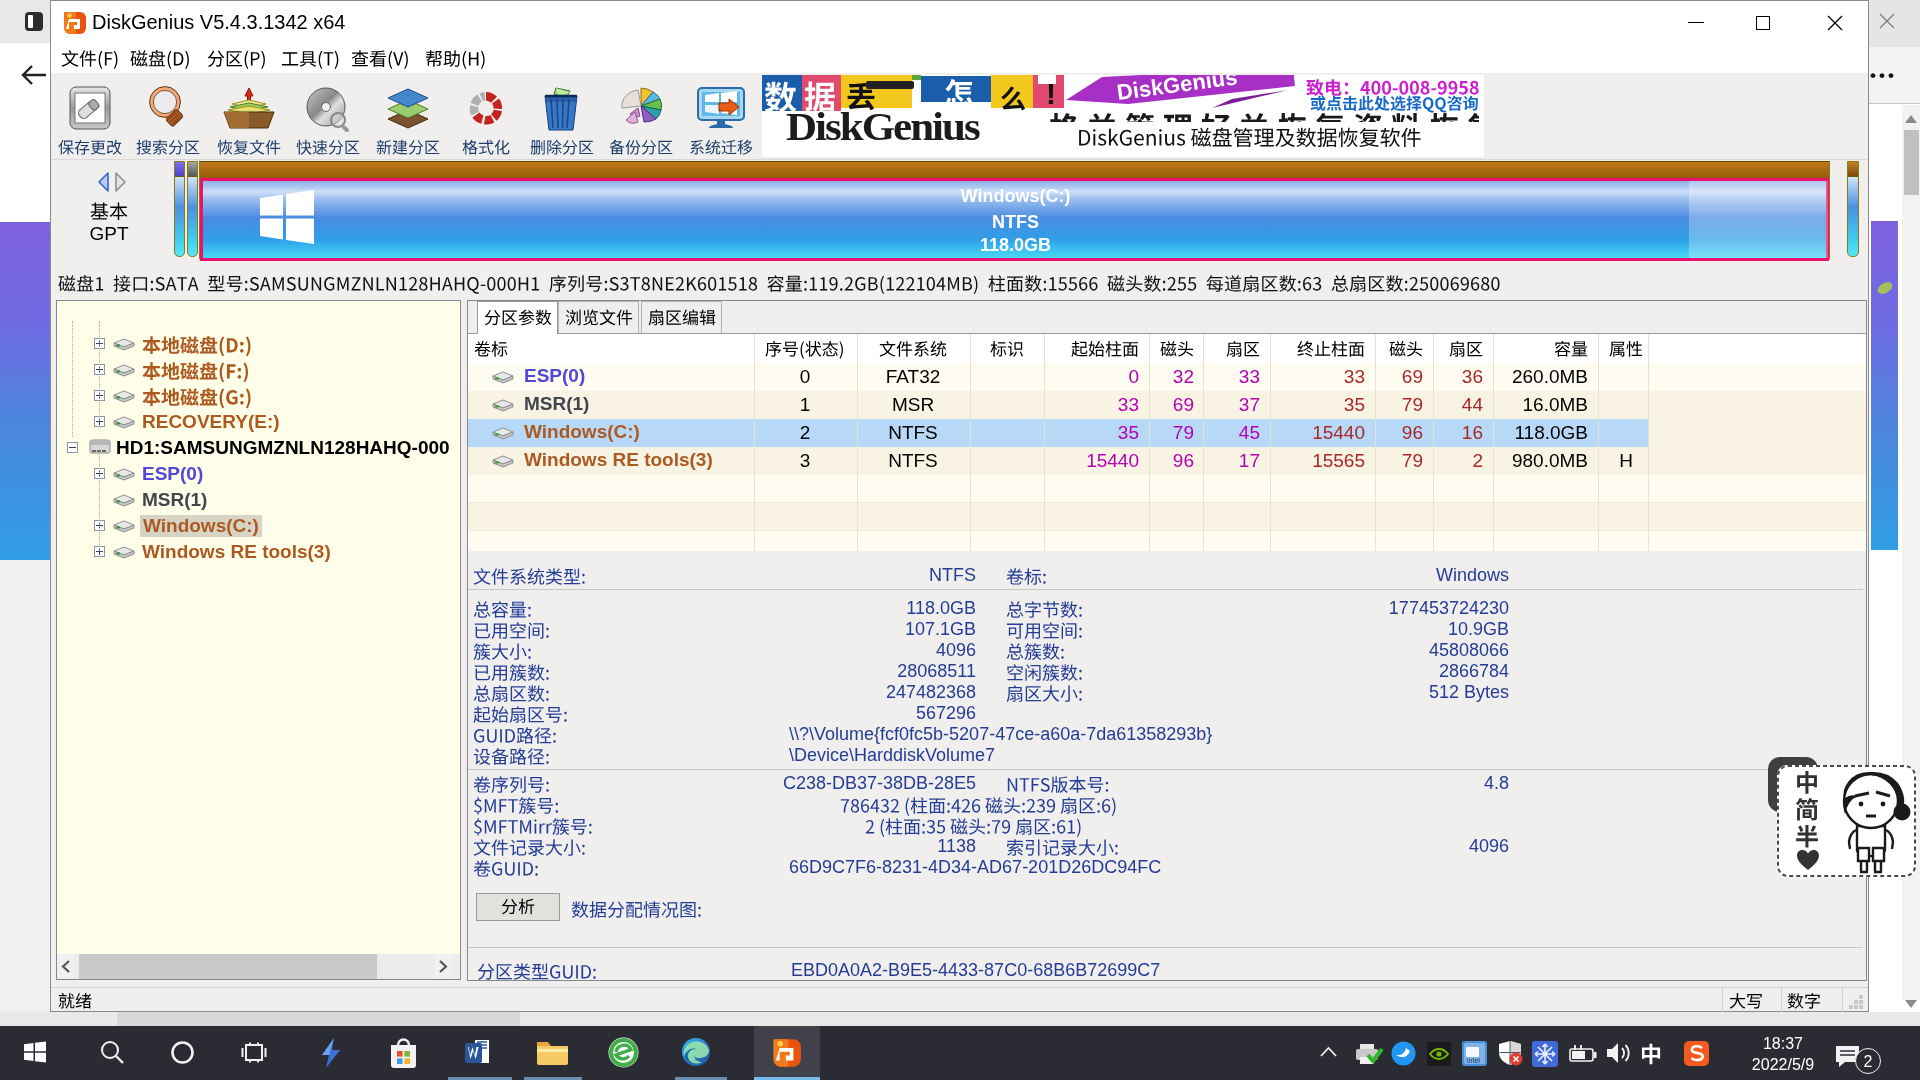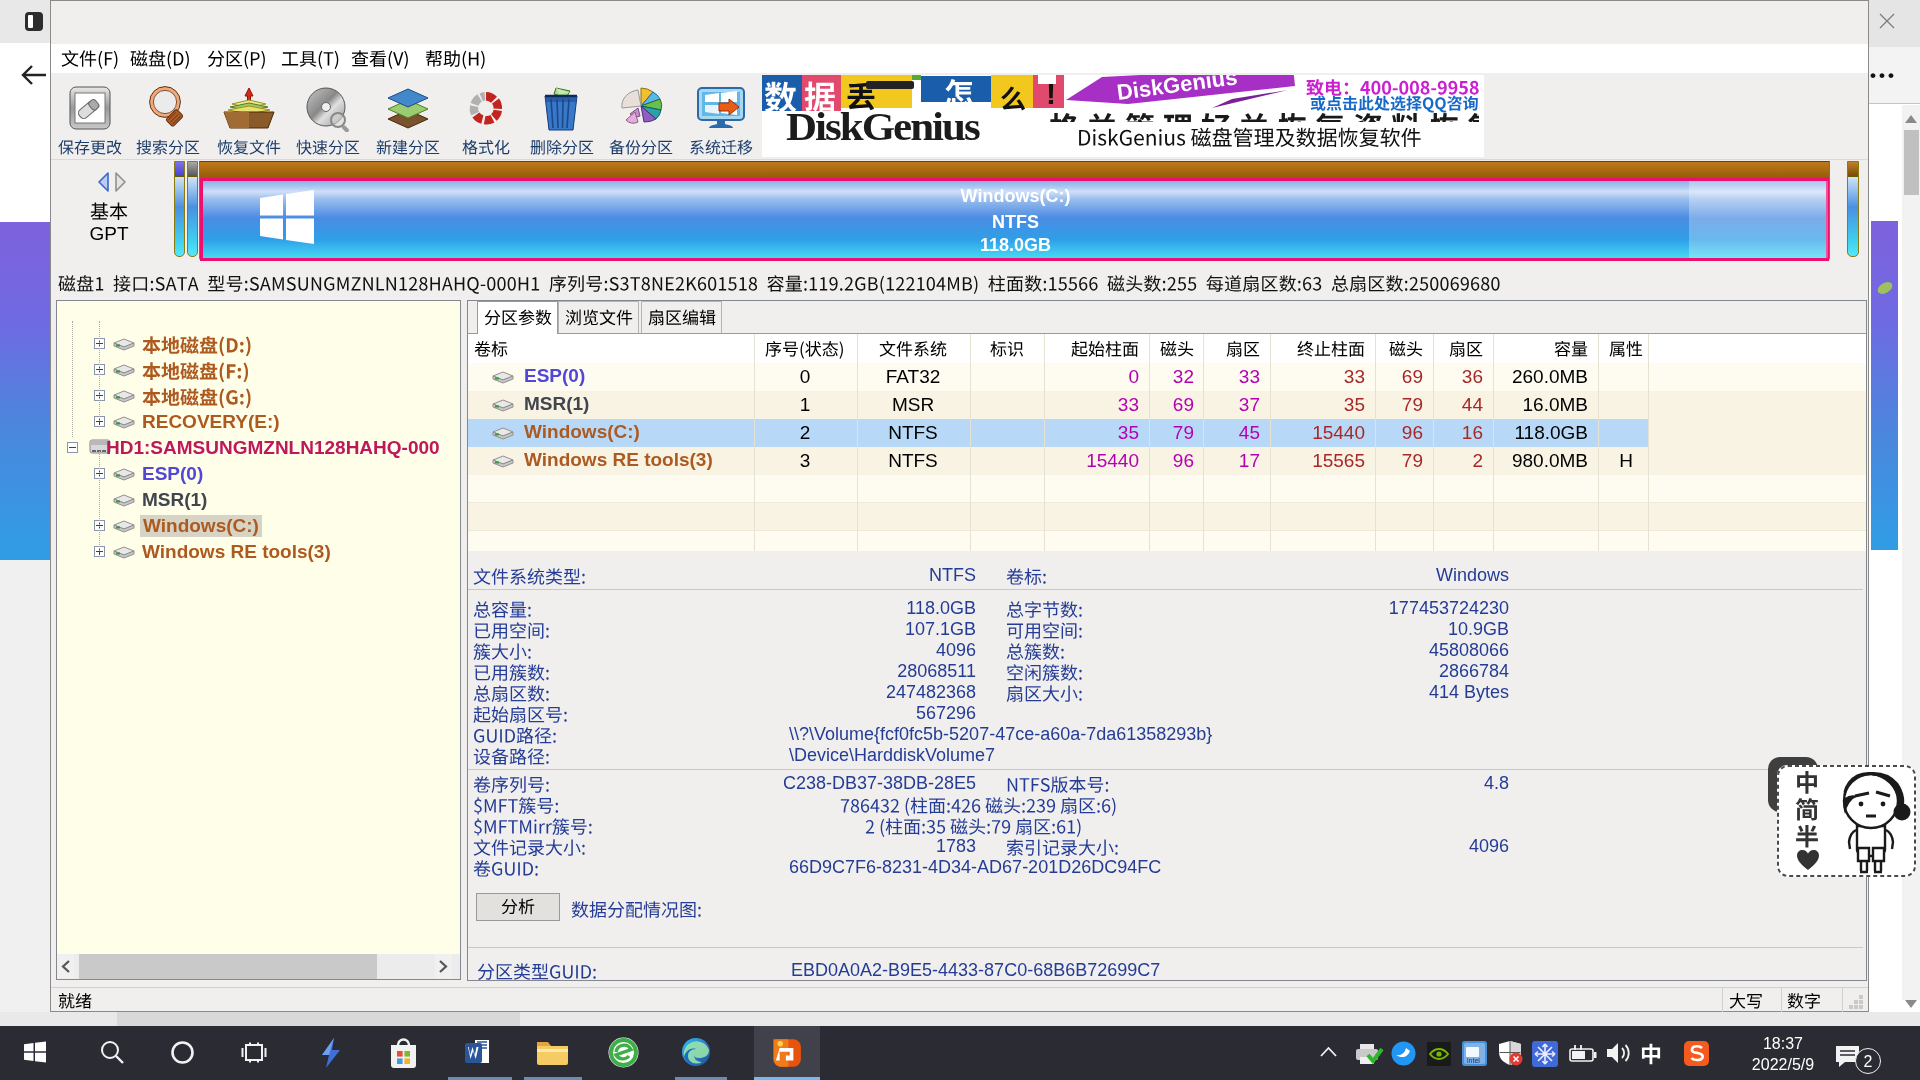--- a/index.html
+++ b/index.html
@@ -417,20 +417,34 @@
     <div class="abs" style="left:1740px;top:9px;width:86px;text-align:center;font-size:16px;color:#fff">18:37</div>
     <div class="abs" style="left:1740px;top:30px;width:86px;text-align:center;font-size:16px;color:#fff">2022/5/9</div>
     <svg class="abs" style="left:1834px;top:18px" width="27" height="24" viewBox="0 0 27 24">
         <path d="M2 2 h23 v16 h-14 l-6 5 v-5 h-3 z" fill="#f2f2f2"></path>
         <path d="M6 7 h15 M6 11 h15" stroke="#2b2b33" stroke-width="1.6"></path>
       </svg>
     <circle class="abs"></circle>
     <div class="abs" style="left:1855px;top:22px;width:26px;height:26px;border-radius:50%;background:#2b2b33;border:1.5px solid #f2f2f2;color:#fff;text-align:center;line-height:25px;font-size:16px">2</div>
   </div>
   <div class="abs" id="win">
+    <div class="abs" id="titlebar">
+      <svg class="abs" style="left:12px;top:10px" width="23" height="24" viewBox="0 0 23 24">
+        <path d="M3 1 h14 a6 6 0 0 1 6 6 v10 a6 6 0 0 1 -6 6 h-11 a6 6 0 0 1 -3-5 z" fill="#e8540e"></path>
+        <path d="M1 1 h12 v22 h-6 a6 6 0 0 1 -6 -6 z" fill="#f07b1a"></path>
+        <circle cx="6.5" cy="4.5" r="2.2" fill="#ffd24a"></circle>
+        <path d="M6 8 h11 v10 h-6 v-4 h3 v-3 h-8 v7 h-3 z" fill="#fff"></path>
+      </svg>
+      <div class="abs" id="titletxt">DiskGenius V5.4.3.1342 x64</div>
+      <div class="abs" style="left:1637px;top:21px;width:16px;height:1px;background:#000"></div>
+      <div class="abs" style="left:1705px;top:15px;width:14px;height:14px;border:1px solid #000"></div>
+      <svg class="abs" style="left:1776px;top:14px" width="16" height="16" viewBox="0 0 16 16">
+          <path d="M1 1 L15 15 M15 1 L1 15" stroke="#000" stroke-width="1.3"></path>
+        </svg>
+    </div>
     <div class="abs" id="menubar">
       <div class="mi" style="left:10px"><e>文件(F)</e><svg class="abs" style="left:0.0px;top:0" width="61" height="26">
             <g fill="#000000" transform="translate(0,18.4) scale(0.018000,-0.018000)">
               <use href="#gr1" x="0"></use>
               <use href="#gr2" x="1000"></use>
               <use href="#gr3" x="2000"></use>
               <use href="#gr4" x="2338"></use>
               <use href="#gr5" x="2890"></use>
             </g>
           </svg></div>
@@ -1044,21 +1058,21 @@
           <svg class="abs" style="left:55px;top:4px" width="24" height="15">
             <use href="#part"></use>
           </svg>
           <span class="abs" style="left:85px;color:#ad5a21">RECOVERY(E:)</span>
         </div>
       <div class="trow" style="top:136px">
           <span class="tbox" style="left:10px"></span>
           <svg class="abs" style="left:32px;top:0" width="22" height="18">
             <use href="#hdd"></use>
           </svg>
-          <span class="abs" style="left:49px;color:#be185d">HD1:SAMSUNGMZNLN128HAHQ-000</span>
+          <span class="abs" style="left:59px;color:#000000">HD1:SAMSUNGMZNLN128HAHQ-000</span>
         </div>
       <div class="trow" style="top:162px">
           <span class="tbox tboxp" style="left:37px"></span>
           <svg class="abs" style="left:55px;top:4px" width="24" height="15">
             <use href="#part"></use>
           </svg>
           <span class="abs" style="left:85px;color:#5147d8">ESP(0)</span>
         </div>
       <div class="trow" style="top:188px">
           <svg class="abs" style="left:55px;top:4px" width="24" height="15">
@@ -1411,21 +1425,21 @@
             <span class="lv">247482368</span>
             <span class="rl"><e>扇区大小:</e><svg class="abs" style="left:0.0px;top:0" width="80" height="26">
                 <g fill="#243c96" transform="translate(0,18.4) scale(0.018000,-0.018000)">
                   <use href="#gr82" x="0"></use>
                   <use href="#gra" x="1000"></use>
                   <use href="#gra7" x="2000"></use>
                   <use href="#gra8" x="3000"></use>
                   <use href="#gr61" x="4000"></use>
                 </g>
               </svg></span>
-            <span class="rv">414 Bytes</span>
+            <span class="rv">512 Bytes</span>
           </div>
         <div class="ir" style="top:152px">
             <span class="lbl"><e>起始扇区号:</e><svg class="abs" style="left:0.0px;top:0" width="98" height="26">
                 <g fill="#243c96" transform="translate(0,18.4) scale(0.018000,-0.018000)">
                   <use href="#gr98" x="0"></use>
                   <use href="#gr99" x="1000"></use>
                   <use href="#gr82" x="2000"></use>
                   <use href="#gra" x="3000"></use>
                   <use href="#gr65" x="4000"></use>
                   <use href="#gr61" x="5000"></use>
@@ -1576,21 +1590,21 @@
                 <g fill="#243c96" transform="translate(0,18.4) scale(0.018000,-0.018000)">
                   <use href="#gr1" x="0"></use>
                   <use href="#gr2" x="1000"></use>
                   <use href="#grb2" x="2000"></use>
                   <use href="#grb3" x="3000"></use>
                   <use href="#gra7" x="4000"></use>
                   <use href="#gra8" x="5000"></use>
                   <use href="#gr61" x="6000"></use>
                 </g>
               </svg></span>
-            <span class="lv">1783</span>
+            <span class="lv">1138</span>
             <span class="rl"><e>索引记录大小:</e><svg class="abs" style="left:0.0px;top:0" width="116" height="26">
                 <g fill="#243c96" transform="translate(0,18.4) scale(0.018000,-0.018000)">
                   <use href="#gr1a" x="0"></use>
                   <use href="#grb4" x="1000"></use>
                   <use href="#grb2" x="2000"></use>
                   <use href="#grb3" x="3000"></use>
                   <use href="#gra7" x="4000"></use>
                   <use href="#gra8" x="5000"></use>
                   <use href="#gr61" x="6000"></use>
                 </g>

